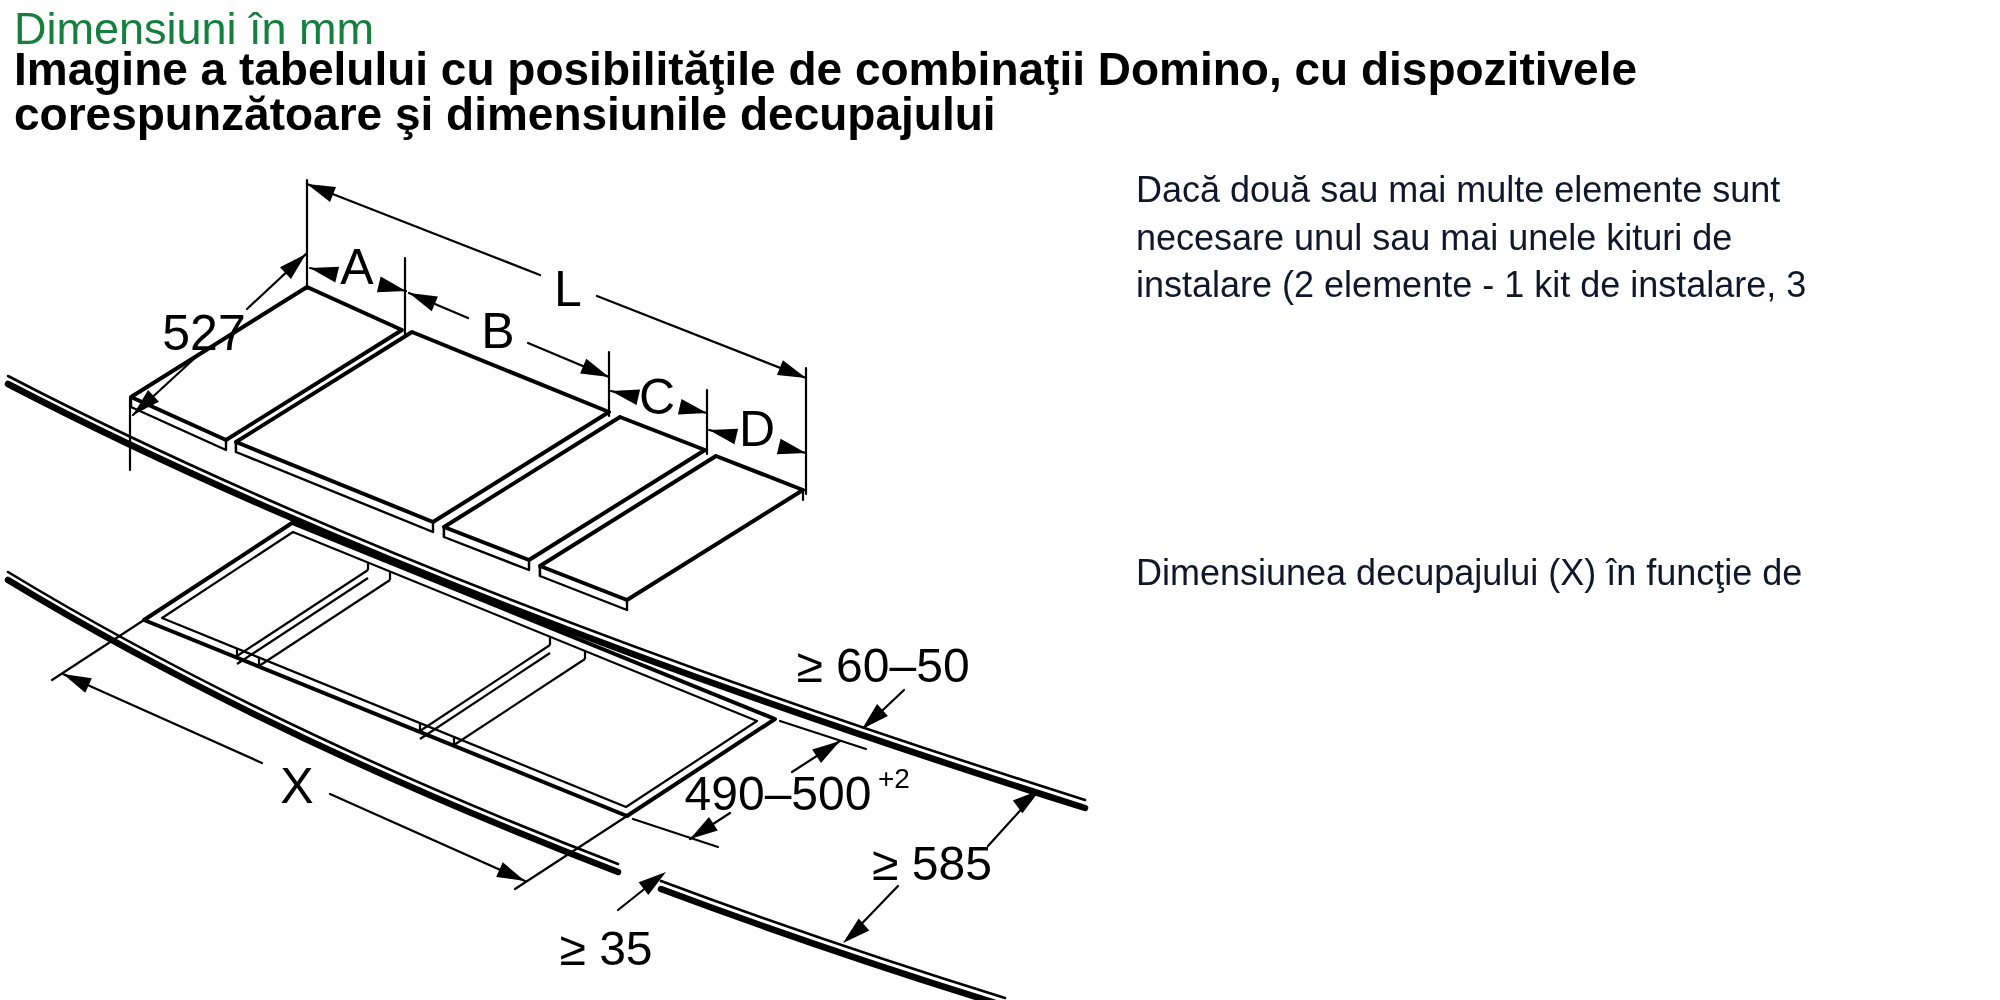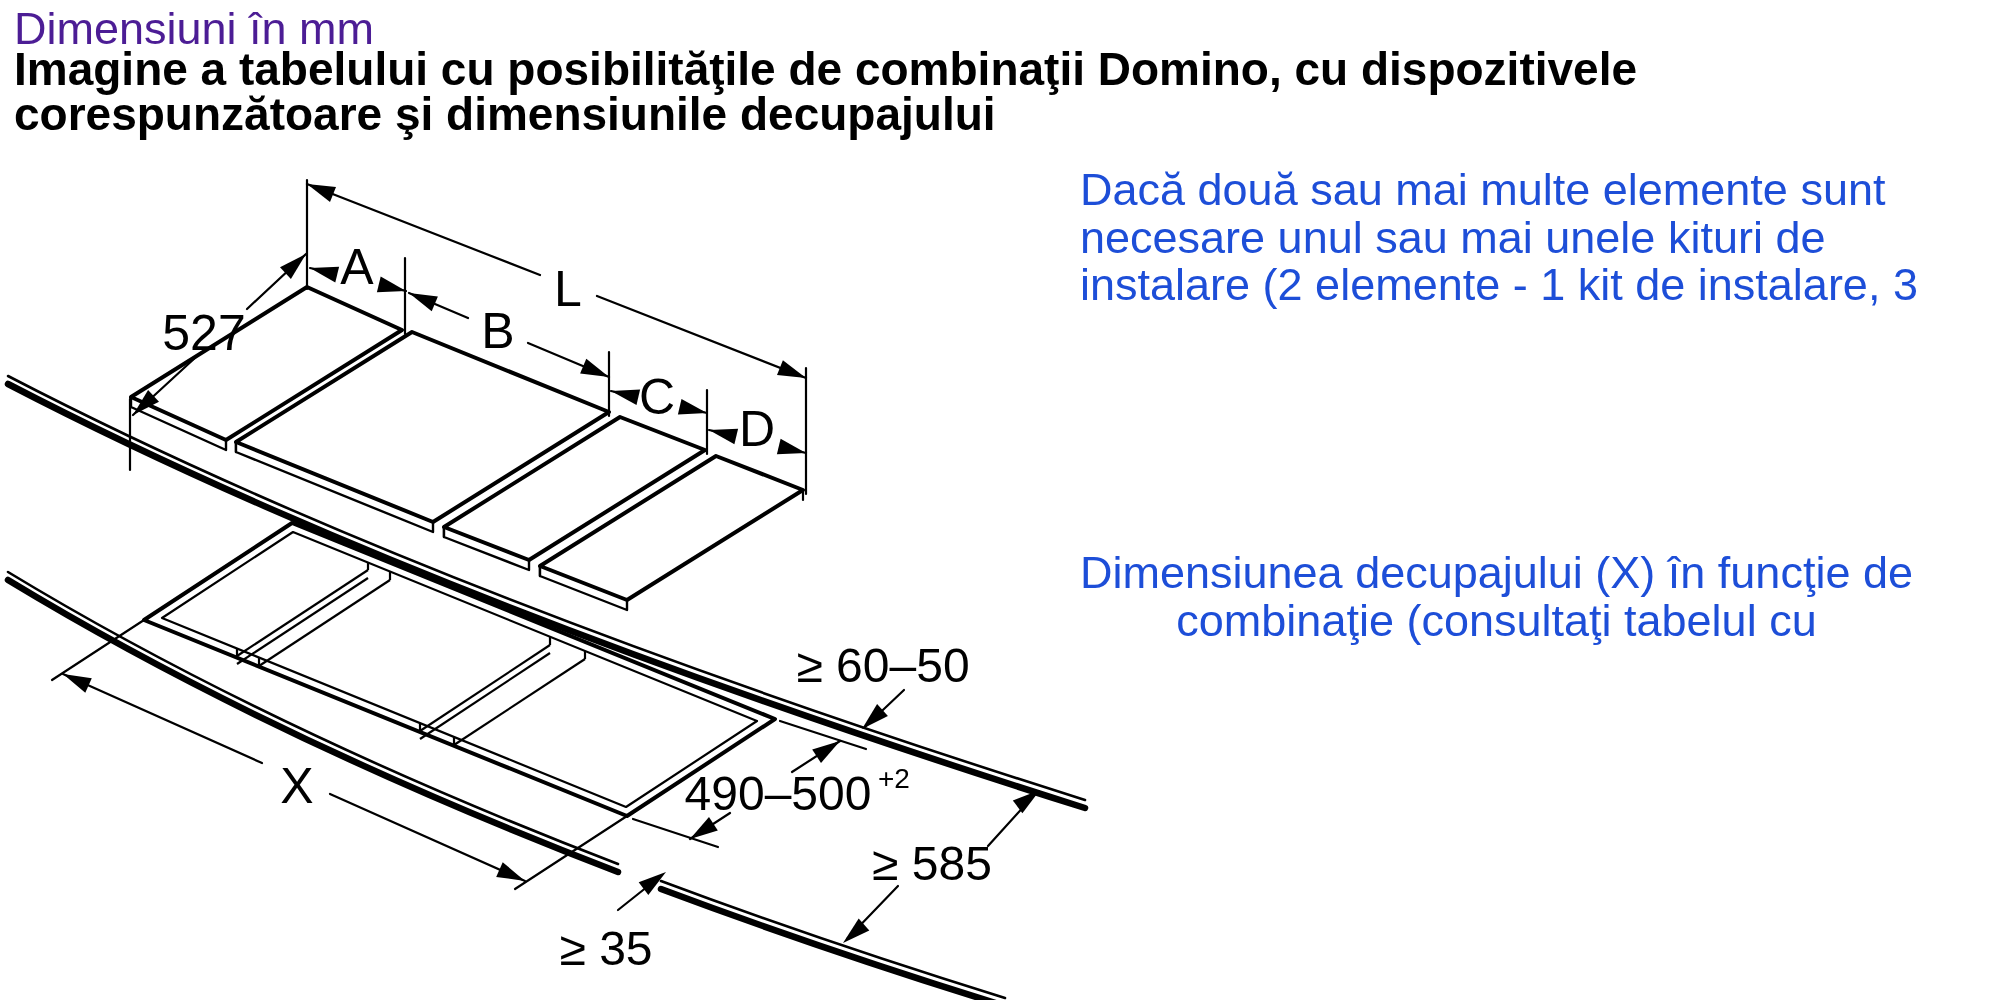--- a/index.html
+++ b/index.html
@@ -2,28 +2,28 @@
 <html><head>
 <meta charset="utf-8">
 <style>
   html,body{margin:0;padding:0;}
   body{
     width:2000px;height:1000px;position:relative;background:#ffffff;
     font-family:"Liberation Sans","DejaVu Sans",sans-serif;color:#000;
     overflow:hidden;
   }
   .note{
-    position:absolute;left:14px;top:6px;font-size:45px;line-height:46px;color:#4c1d95;
+    position:absolute;left:14px;top:6px;font-size:45px;line-height:46px;color:#15803d;
   }
   .title{
     position:absolute;left:14px;top:47px;font-size:46px;line-height:45px;font-weight:bold;color:#000;
   }
   .title div{white-space:nowrap;}
   .para{
-    position:absolute;left:1080px;font-size:45px;line-height:47.5px;color:#1d4ed8;
+    position:absolute;left:1136px;font-size:36px;line-height:47.5px;color:#0f172a;
   }
   .para div{white-space:nowrap;}
   #p1{top:166px;}
   #p2{top:549px;text-align:center;}
   #drawing{position:absolute;left:0;top:0;}
   text{fill:#000;font-family:"Liberation Sans","DejaVu Sans",sans-serif;}
   .dimtxt{font-size:50px;}
   .dimtxt2{font-size:48px;}
   .suptxt{font-size:28px;}
   .thin{stroke:#000;stroke-width:2.2;fill:none;stroke-linecap:round;}
@@ -199,14 +199,13 @@
 </svg>
 
 <div class="para" id="p1">
   <div>Dacă două sau mai multe elemente sunt</div>
   <div>necesare unul sau mai unele kituri de</div>
   <div>instalare (2 elemente - 1 kit de instalare, 3</div>
 </div>
 
 <div class="para" id="p2">
   <div>Dimensiunea decupajului (X) în funcţie de</div>
-  <div>combinaţie (consultaţi tabelul cu</div>
 </div>
 
 </body></html>

